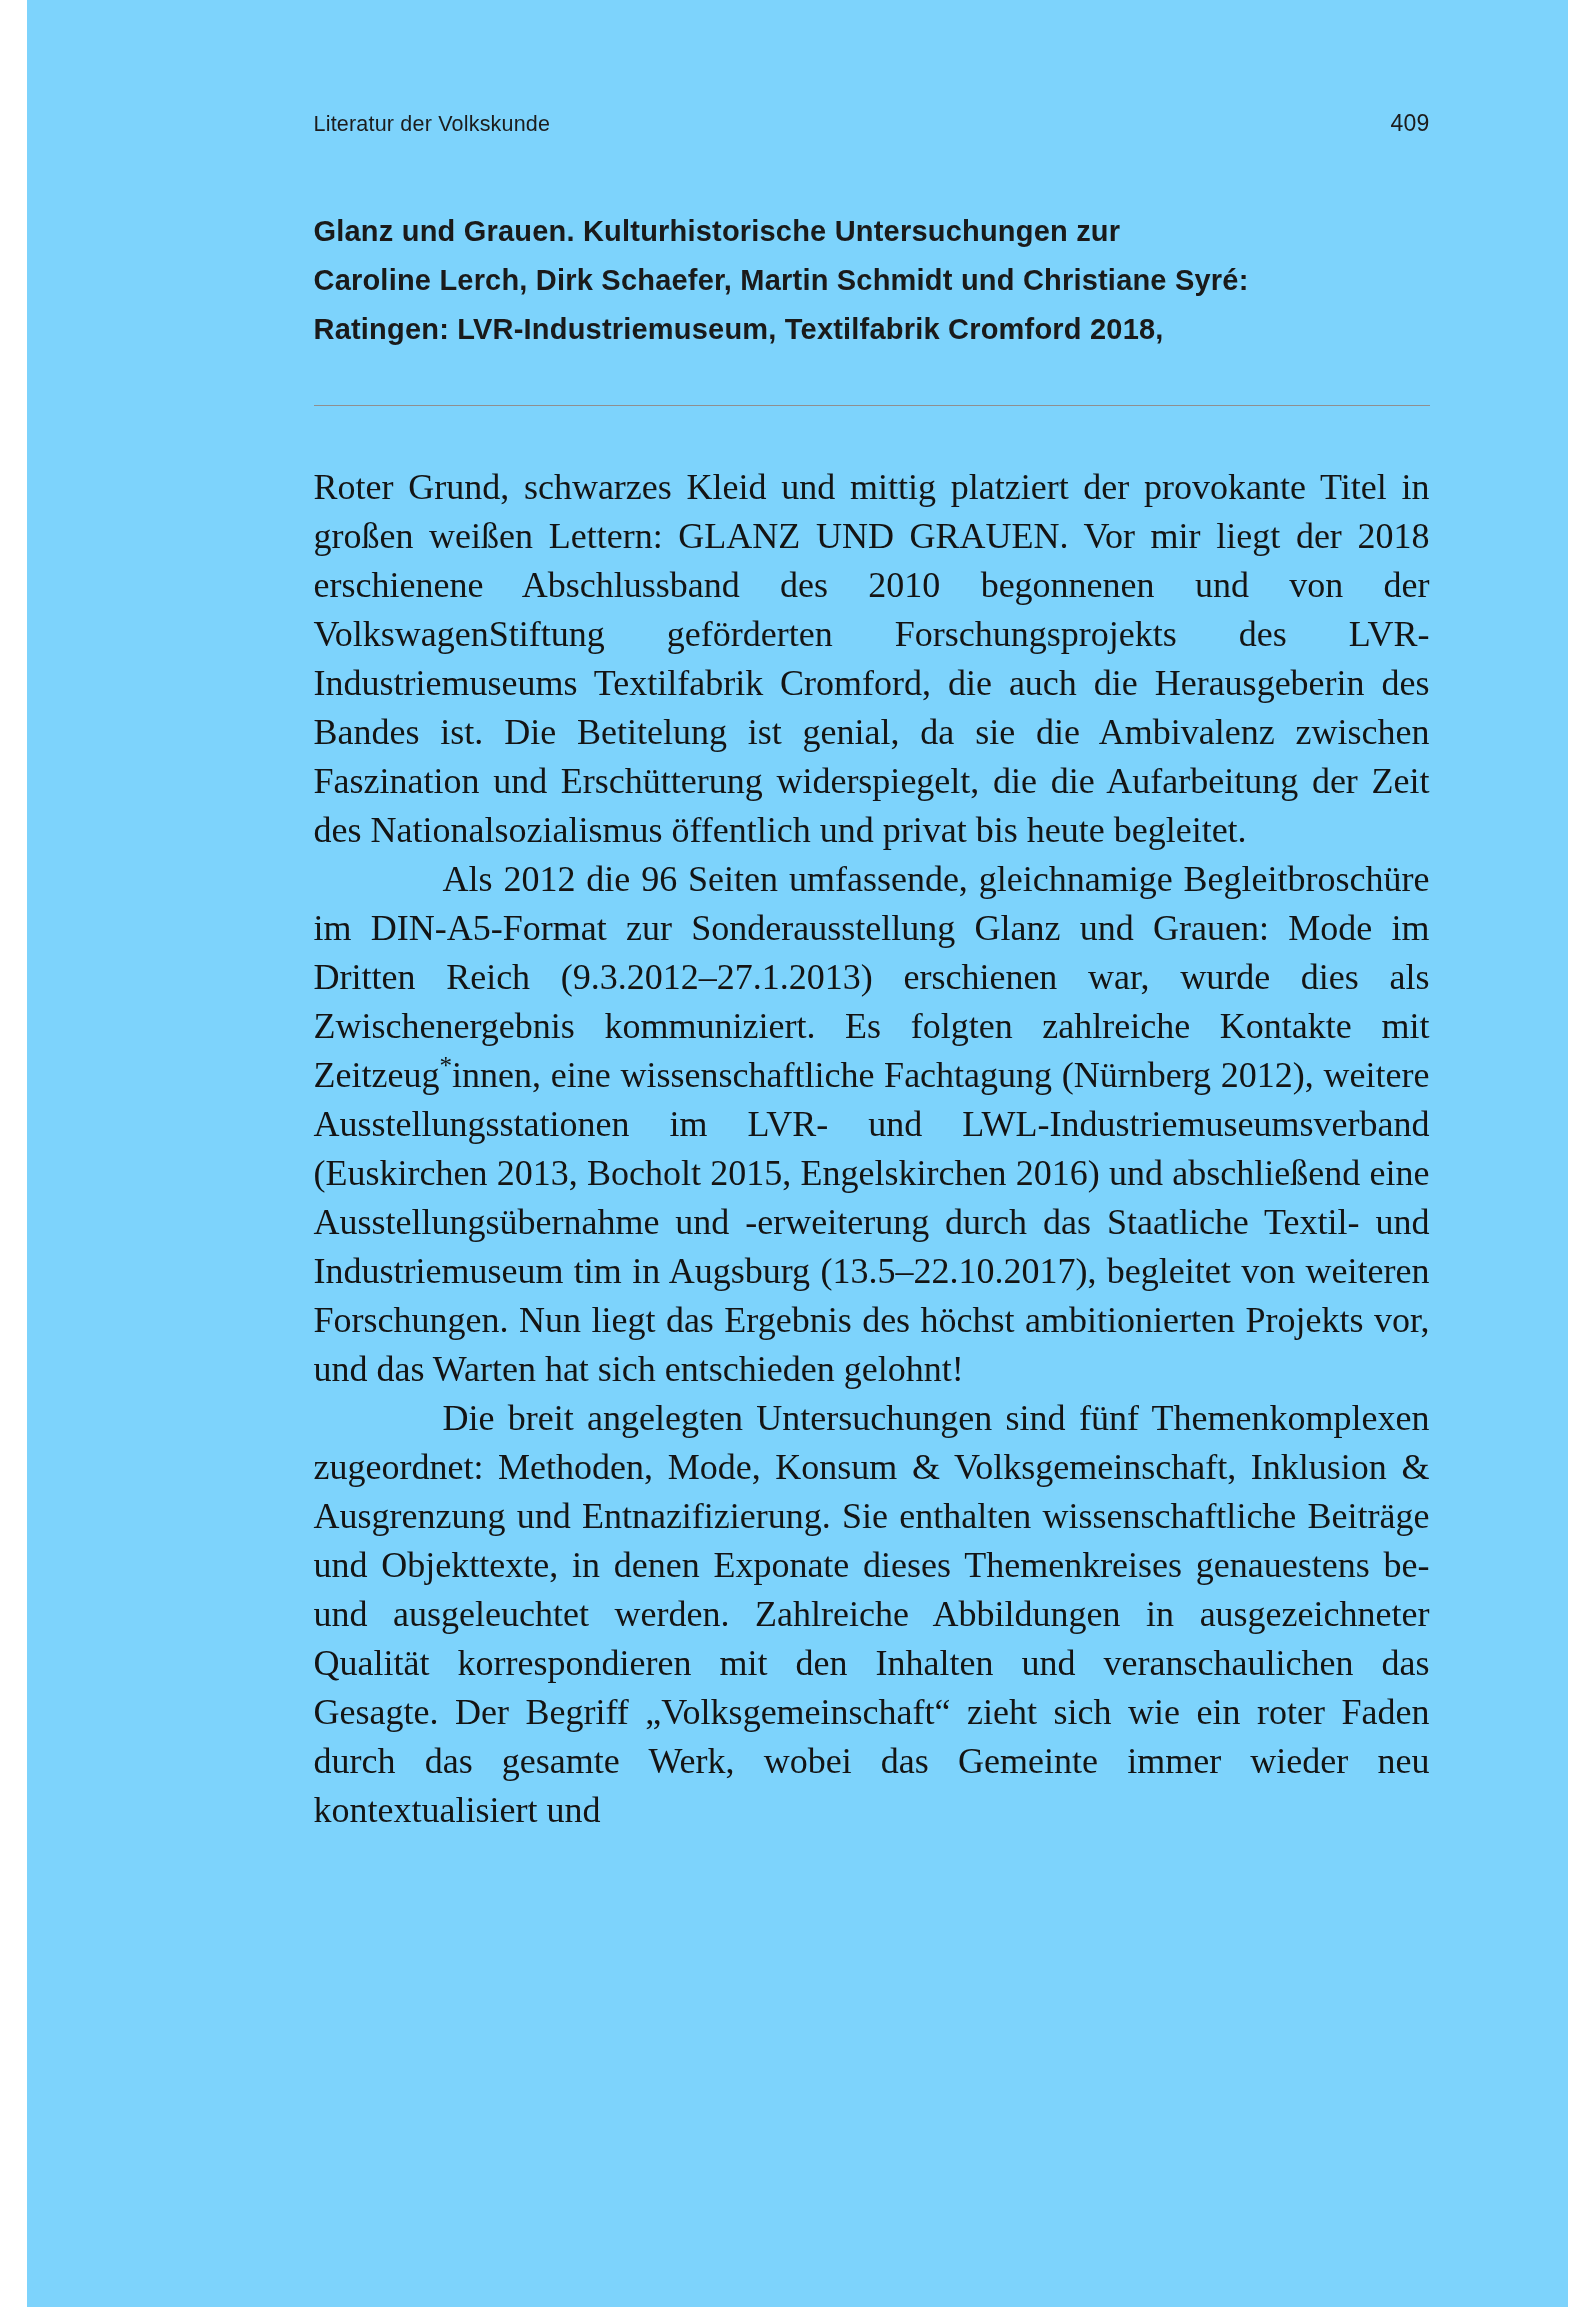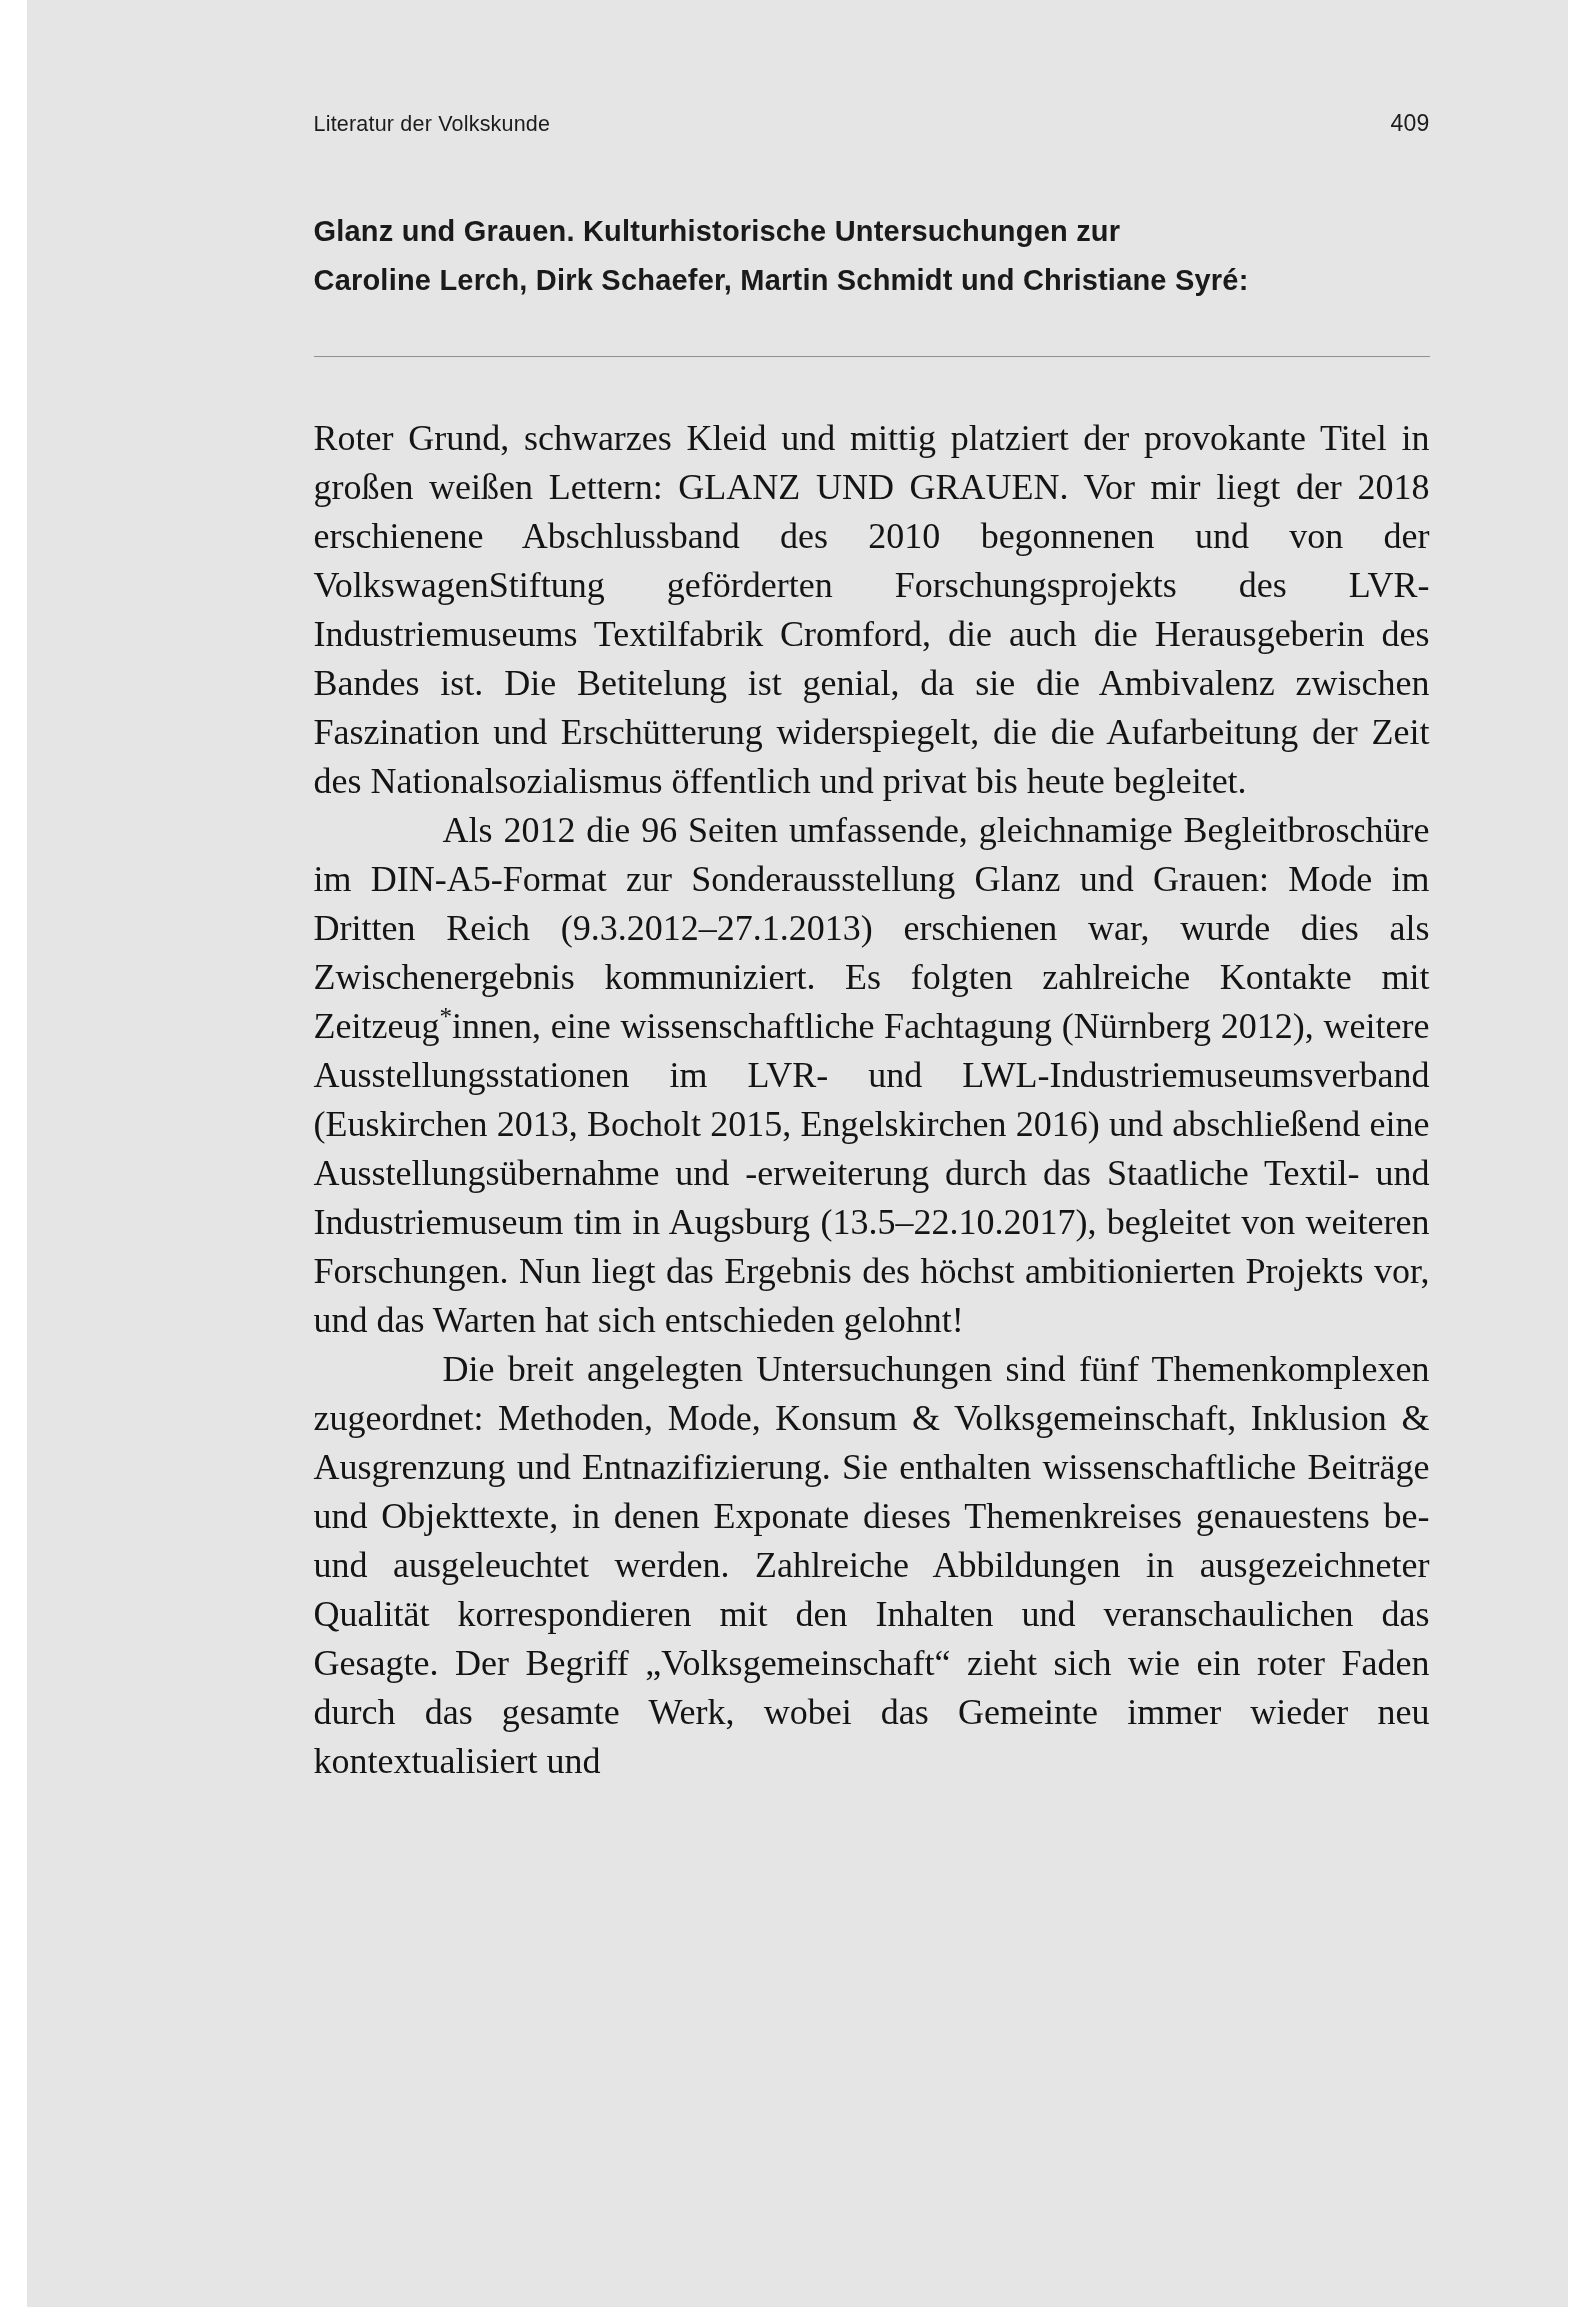--- a/index.html
+++ b/index.html
@@ -4,21 +4,21 @@
 <style>
   html, body {
     margin: 0;
     padding: 0;
     background: #ffffff;
   }
   .page {
     position: relative;
     width: 1541px;
     height: 2307px;
-    background: #e5e5e5;
+    background: #7dd3fc;
     overflow: hidden;
     margin: 0 auto;
     box-sizing: border-box;
   }
   .content {
     position: absolute;
     left: 287px;
     top: 110px;
     width: 1116px;
   }
@@ -81,20 +81,21 @@
   <div class="content">
 
     <div class="running-head">
       <span class="running-title">Literatur der Volkskunde</span>
       <span class="page-number">409</span>
     </div>
 
     <div class="citation">
       <div>Glanz und Grauen. Kulturhistorische Untersuchungen zur</div>
       <div>Caroline Lerch, Dirk Schaefer, Martin Schmidt und Christiane Syré:</div>
+      <div>Ratingen: LVR-Industriemuseum, Textilfabrik Cromford 2018,</div>
     </div>
 
     <hr class="divider">
 
     <div class="body-text" id="body-text">
         <p><span>Roter Grund, schwarzes Kleid und mittig platziert der provokante Titel in großen weißen Lettern: GLANZ UND GRAUEN. Vor mir liegt der 2018 erschienene Abschlussband des 2010 begonnenen und von der VolkswagenStiftung geförderten Forschungsprojekts des LVR-Industriemuseums Textilfabrik Cromford, die auch die Herausgeberin des Bandes ist. Die Betitelung ist genial, da sie die Ambivalenz zwischen Faszination und Erschütterung widerspiegelt, die die Aufarbeitung der Zeit des Nationalsozialismus öffentlich und privat bis heute begleitet.</span></p>
         <p class="indent"><span>Als 2012 die 96 Seiten umfassende, gleichnamige Begleitbroschüre im DIN-A5-Format zur Sonderausstellung </span><span class="italic">Glanz und Grauen: Mode im Dritten Reich</span><span> (9.3.2012–27.1.2013) erschienen war, wurde dies als Zwischenergebnis kommuniziert. Es folgten zahlreiche Kontakte mit Zeitzeug</span><span class="star">*</span><span>innen, eine wissenschaftliche Fachtagung (Nürnberg 2012), weitere Ausstellungsstationen im LVR- und LWL-Industriemuseumsverband (Euskirchen 2013, Bocholt 2015, Engelskirchen 2016) und abschließend eine Ausstellungsübernahme und -erweiterung durch das Staatliche Textil- und Industriemuseum tim in Augsburg (13.5–22.10.2017), begleitet von weiteren Forschungen. Nun liegt das Ergebnis des höchst ambitionierten Projekts vor, und das Warten hat sich entschieden gelohnt!</span></p>
         <p class="indent"><span>Die breit angelegten Untersuchungen sind fünf Themenkomplexen zugeordnet: Methoden, Mode, Konsum &amp; Volksgemeinschaft, Inklusion &amp; Ausgrenzung und Entnazifizierung. Sie enthalten wissenschaftliche Beiträge und Objekttexte, in denen Exponate dieses Themenkreises genauestens be- und ausgeleuchtet werden. Zahlreiche Abbildungen in ausgezeichneter Qualität korrespondieren mit den Inhalten und veranschaulichen das Gesagte. Der Begriff „Volksgemeinschaft“ zieht sich wie ein roter Faden durch das gesamte Werk, wobei das Gemeinte immer wieder neu kontextualisiert und</span></p>
       </div>
 

